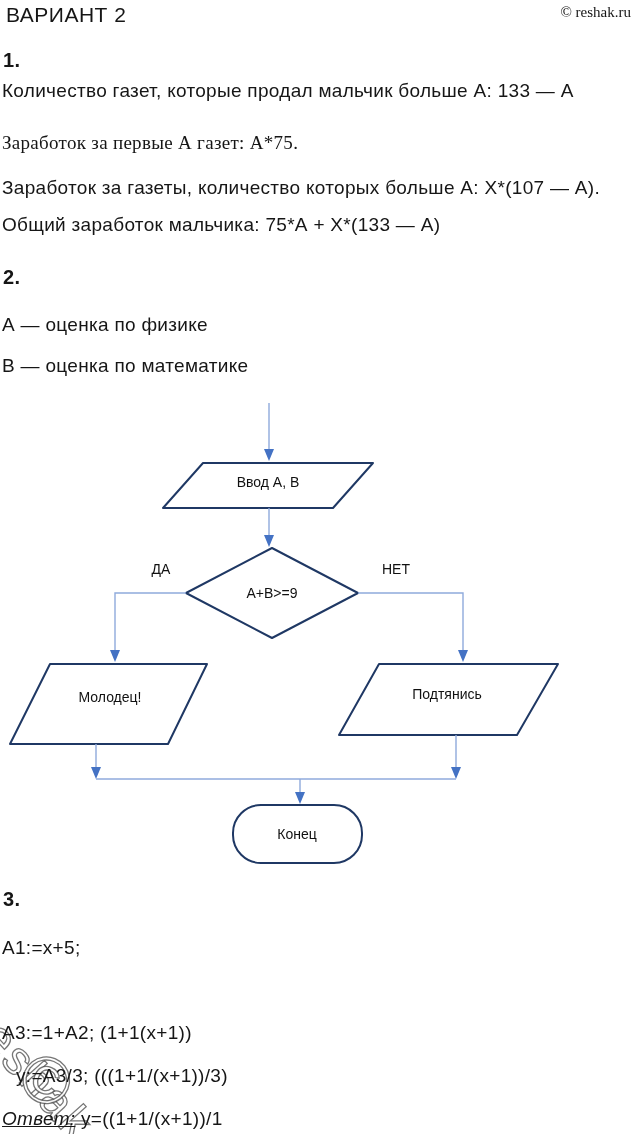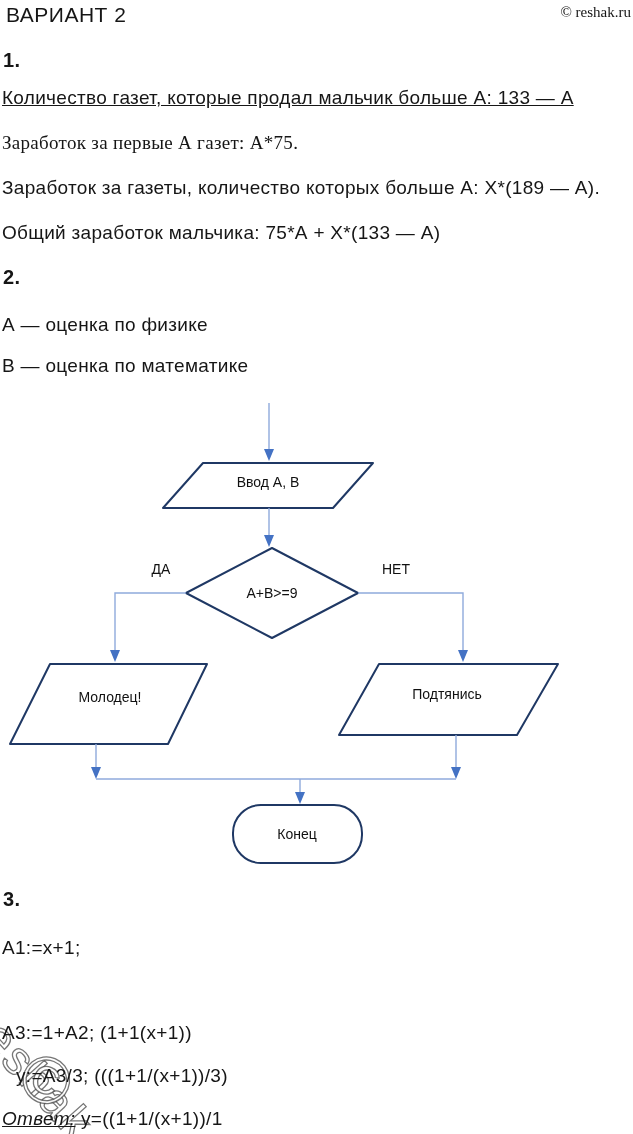--- a/index.html
+++ b/index.html
@@ -34,24 +34,24 @@
 
 <div class="page">
 
   <div class="wm wm-text abs">reshak.ru</div>
   <div class="wm wm-c abs">©</div>
 
   <div class="abs variant" style="left:6px;top:3px;">ВАРИАНТ 2</div>
   <div class="abs copyright" style="right:2px;top:4px;">© reshak.ru</div>
 
   <div class="abs sec-num" style="left:3px;top:49px;">1.</div>
-  <div class="abs body-line" style="left:2px;top:87px;text-decoration:underline;">Количество газет, которые продал мальчик больше А: 133 — А</div>
+  <div class="abs body-line" style="left:2px;top:80px;">Количество газет, которые продал мальчик больше А: 133 — А</div>
   <div class="abs body-line" style="left:2px;top:132px;font-family:Liberation Serif, serif;">Заработок за первые А газет: А*75.</div>
-  <div class="abs body-line" style="left:2px;top:177px;">Заработок за газеты, количество которых больше А: Х*(189 — А).</div>
-  <div class="abs body-line" style="left:2px;top:222px;text-align:center;">Общий заработок мальчика: 75*А + Х*(133 — А)</div>
+  <div class="abs body-line" style="left:2px;top:177px;">Заработок за газеты, количество которых больше А: Х*(107 — А).</div>
+  <div class="abs body-line" style="left:2px;top:214px;text-align:center;">Общий заработок мальчика: 75*А + Х*(133 — А)</div>
 
   <div class="abs sec-num" style="left:3px;top:266px;">2.</div>
   <div class="abs body-line" style="left:2px;top:355px;">В — оценка по математике</div>
   <div class="abs body-line" style="left:2px;top:314px;">А — оценка по физике</div>
 
   <svg class="flow" width="633" height="480" viewBox="0 395 633 480">
 
     <line class="conn" x1="269" y1="403" x2="269" y2="449"></line>
     <polygon class="head" points="269,461 264,449 274,449"></polygon>
 
@@ -85,20 +85,20 @@
     <polygon class="head" points="456,779 451,767 461,767"></polygon>
     <line class="conn" x1="96" y1="779" x2="456" y2="779"></line>
     <line class="conn" x1="300" y1="779" x2="300" y2="792"></line>
     <polygon class="head" points="300,804 295,792 305,792"></polygon>
 
     <rect class="shape" x="233" y="805" width="129" height="58" rx="28" ry="28"></rect>
     <text class="flowtext" x="297" y="839">Конец</text>
   </svg>
 
   <div class="abs sec-num" style="left:3px;top:888px;">3.</div>
-  <div class="abs body-line" style="left:2px;top:937px;">A1:=x+1;</div>
+  <div class="abs body-line" style="left:2px;top:937px;">A1:=x+5;</div>
   <div class="abs body-line" style="left:2px;top:1022px;">A3:=1+A2; (1+1(x+1))</div>
   <div class="abs body-line" style="left:16px;top:1065px;">y:=A3/3; (((1+1/(x+1))/3)</div>
   <div class="abs body-line" style="left:2px;top:1108px;">
     <span class="answer-label">Ответ:</span><span> y=((1+1/(x+1))/1</span>
   </div>
 
 </div>
 
 </body></html>

